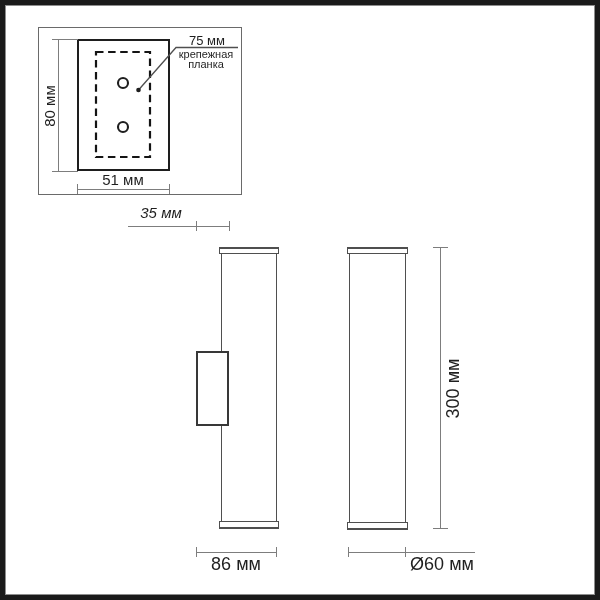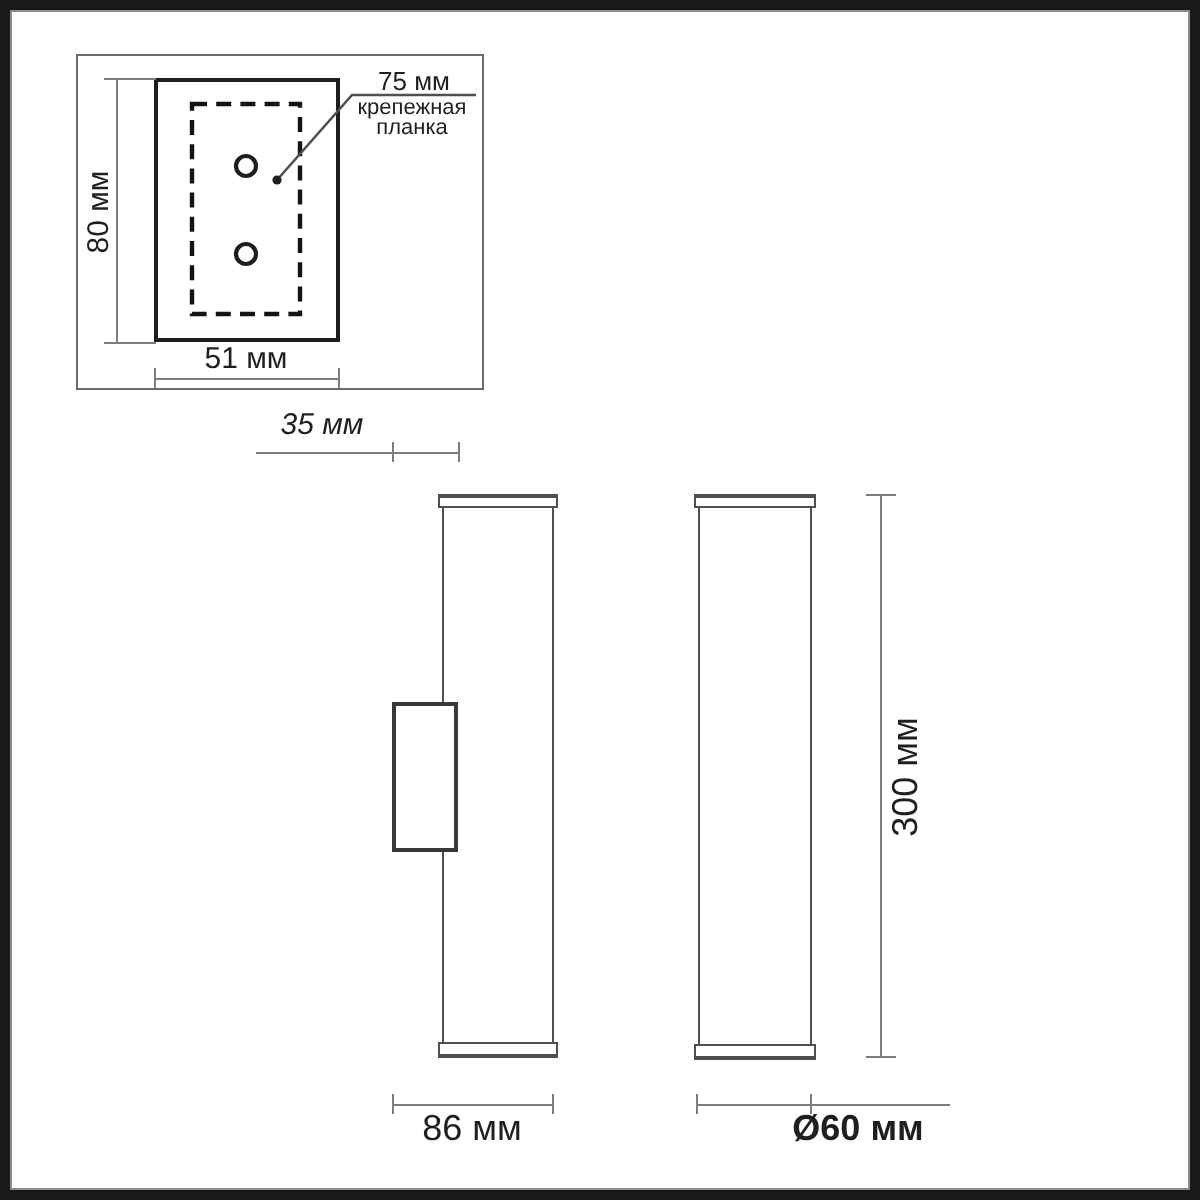--- a/index.html
+++ b/index.html
@@ -90,15 +90,15 @@
   <div class="abs lbl big-lbl vtext" style="left:413px; top:379px; width:80px; height:19px;">300 мм</div>
 
   <div class="abs hline" style="left:196px; top:552px; width:81px;"></div>
   <div class="abs vline" style="left:196px; top:547px; height:10px;"></div>
   <div class="abs vline" style="left:276px; top:547px; height:10px;"></div>
   <div class="abs lbl big-lbl" style="left:203px; top:555px; width:66px;">86 мм</div>
 
   <div class="abs hline" style="left:348px; top:552px; width:127px;"></div>
   <div class="abs vline" style="left:348px; top:547px; height:10px;"></div>
   <div class="abs vline" style="left:405px; top:547px; height:10px;"></div>
-  <div class="abs lbl big-lbl" style="left:394px; top:555px; width:70px;font-weight:bold;">Ø60 мм</div>
+  <div class="abs lbl big-lbl" style="left:407px; top:555px; width:70px;">Ø60 мм</div>
 
 </div>
 
 </body></html>

